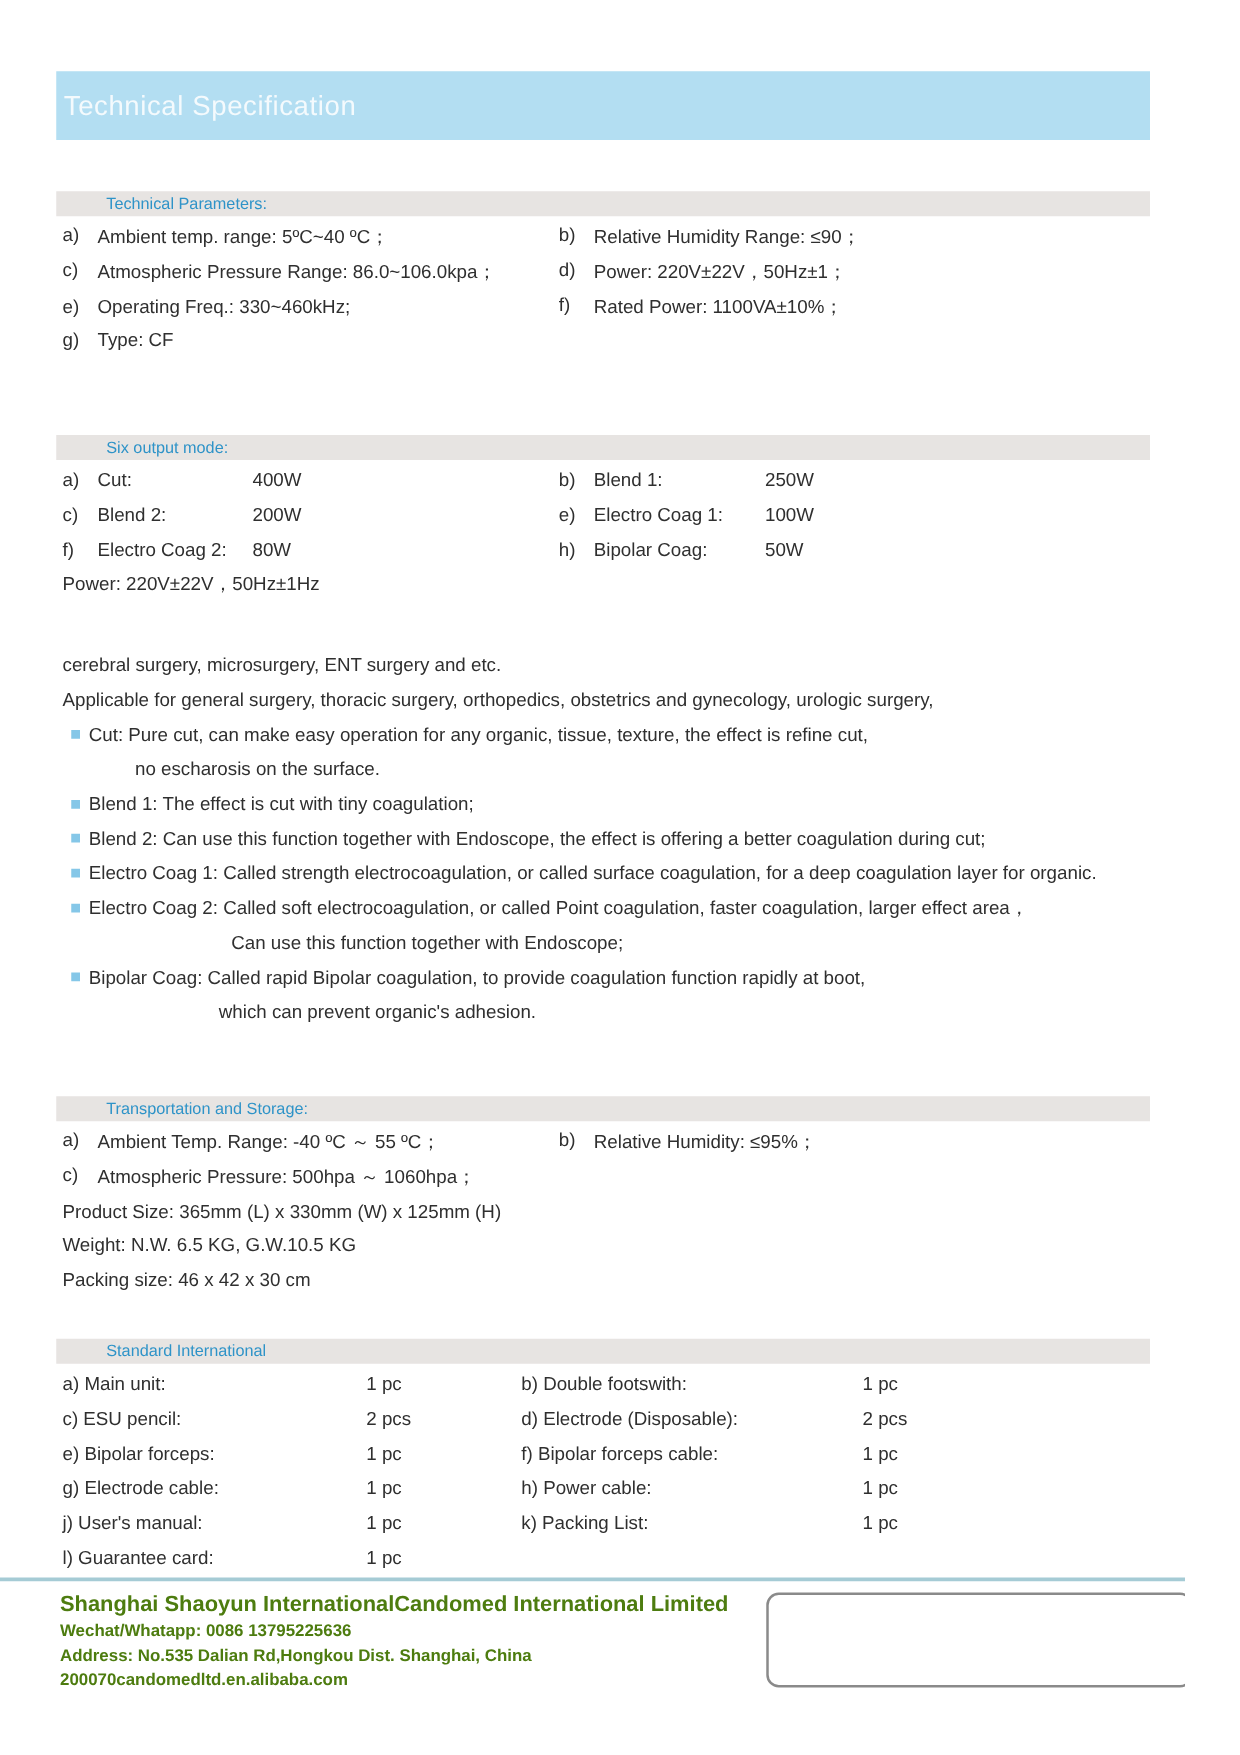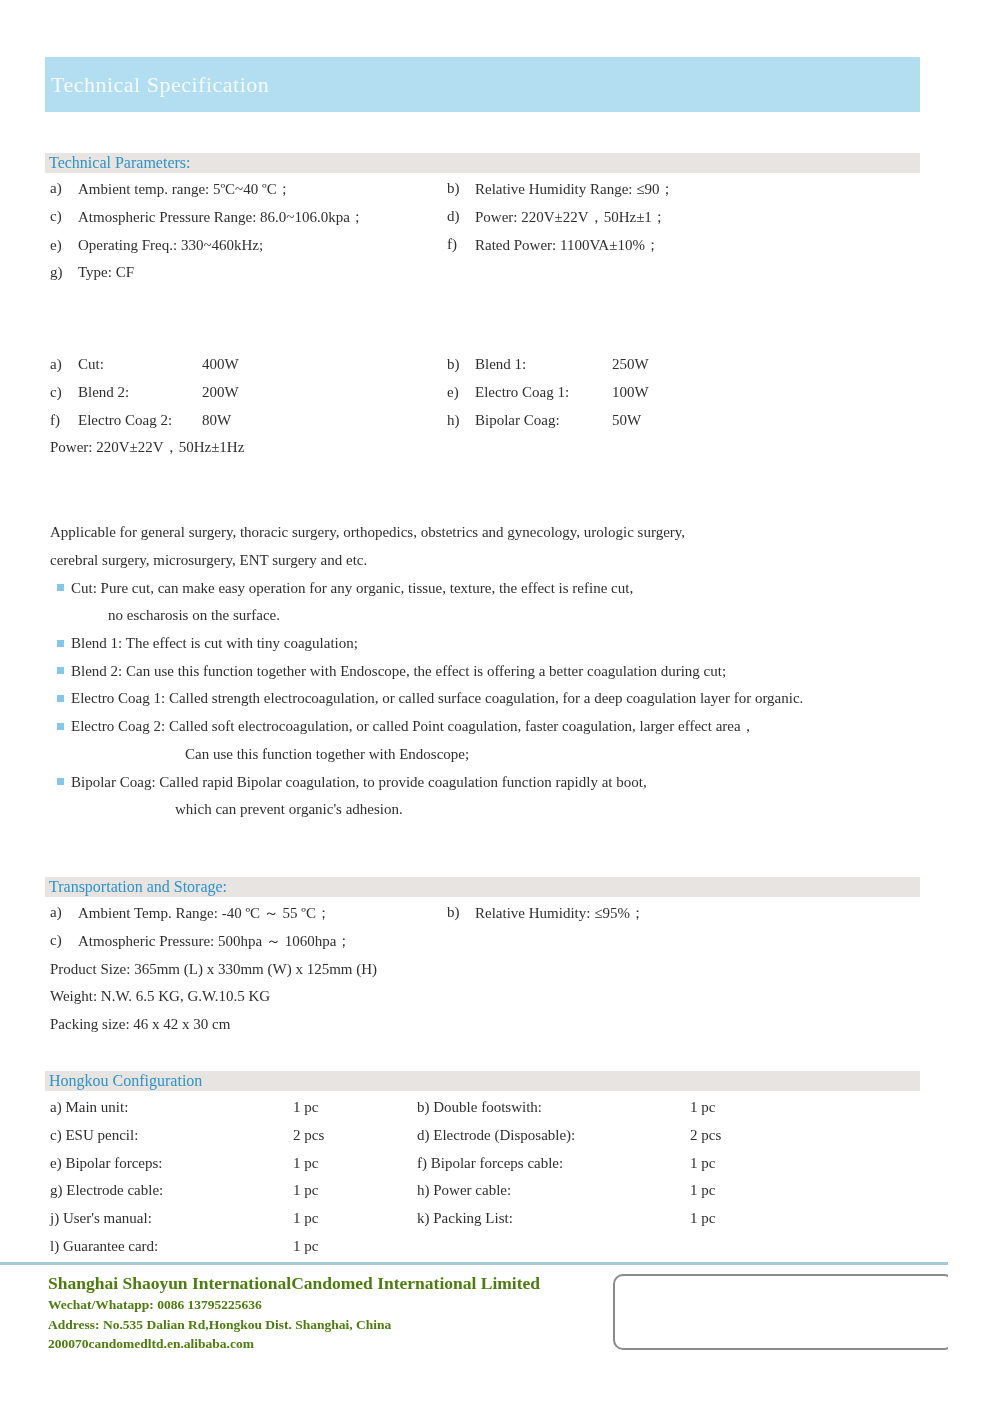--- a/index.html
+++ b/index.html
@@ -1,37 +1,37 @@
 <!DOCTYPE html>
 <html><head>
 <meta charset="utf-8">
 <style>
   html,body { margin:0; padding:0; background:#ffffff; }
   .page {
     position:relative; width:948px; height:1404px; background:#ffffff;
-    font-family:Liberation Serif, serif; color:#2f2f2f; overflow:hidden;
+    font-family:Liberation Sans, sans-serif; color:#2f2f2f; overflow:hidden;
   }
   
   .header-band {
     position:absolute; left:45px; top:57px; width:875px; height:55px;
     background:#b3def2;
   }
   .header-title {
     display:block; line-height:55px; padding-left:6px;
     font-size:22px; color:#f4fafd; letter-spacing:0.5px;
   }
   
   .sec { position:absolute; left:45px; width:875px; }
   .sec-tech  { top:153px; }
   .sec-six   { top:348px; }
   .sec-app   { top:516px; }
   .sec-trans { top:877px; }
   .sec-std   { top:1071px; }
   .band { height:20px; background:#e7e4e2; }
-  .band-title { display:block; font-size:16px; color:#2e93c8; line-height:20px; padding-left:4px; }
+  .band-title { display:block; font-size:13px; color:#2e93c8; line-height:20px; padding-left:4px;margin-left:36px; }
   .rows { padding-top:3px; padding-left:5px; }
   .row { height:27.7px; display:flex; align-items:center; font-size:15px; white-space:nowrap; }
   .key { width:28px; flex:none; }
   
   .tp-left { width:397px; display:flex; flex:none; }
   .tp-right { display:flex; }
   
   .so-left { width:397px; display:flex; flex:none; }
   .so-right { display:flex; }
   .so-llabel { width:124px; flex:none; }
@@ -103,20 +103,23 @@
       <div class="row">
         <span class="tp-left">
             <span class="key">g)</span>
             <span>Type: CF</span>
           </span>
       </div>
     </div>
   </section>
 
   <section class="sec sec-six">
+    <div class="band">
+      <span class="band-title">Six output mode:</span>
+    </div>
     <div class="rows">
       <div class="row">
         <span class="so-left">
             <span class="key">a)</span>
             <span class="so-llabel">Cut:</span>
             <span>400W</span>
           </span>
         <span class="so-right">
             <span class="key">b)</span>
             <span class="so-rlabel">Blend 1:</span>
@@ -149,24 +152,24 @@
       </div>
       <div class="row">
         <span>Power: 220V±22V，50Hz±1Hz</span>
       </div>
     </div>
   </section>
 
   <section class="sec sec-app">
     <div class="rows">
       <div class="row">
+          <span>cerebral surgery, microsurgery, ENT surgery and etc.</span>
+        </div>
+      <div class="row">
           <span>Applicable for general surgery, thoracic surgery, orthopedics, obstetrics and gynecology, urologic surgery,</span>
-        </div>
-      <div class="row">
-          <span>cerebral surgery, microsurgery, ENT surgery and etc.</span>
         </div>
 
       <div class="row bullet-row">
         <span class="sq"></span>
         <span>Cut:  Pure cut, can make easy operation for any organic, tissue, texture, the effect is refine cut,</span>
       </div>
       <div class="row cont-a">
           <span>no escharosis on the surface.</span>
         </div>
 
@@ -229,21 +232,21 @@
           <span>Weight:  N.W. 6.5 KG, G.W.10.5 KG</span>
         </div>
       <div class="row">
           <span>Packing size: 46 x 42 x 30 cm</span>
         </div>
     </div>
   </section>
 
   <section class="sec sec-std">
     <div class="band">
-      <span class="band-title">Hongkou Configuration</span>
+      <span class="band-title">Standard International</span>
     </div>
     <div class="rows">
       <div class="row">
         <span class="sc-l">a) Main unit:</span>
           <span class="sc-lq">1 pc</span>
           <span class="sc-r">b) Double footswith:</span>
           <span>1 pc</span>
       </div>
       <div class="row">
         <span class="sc-l">c) ESU pencil:</span>

